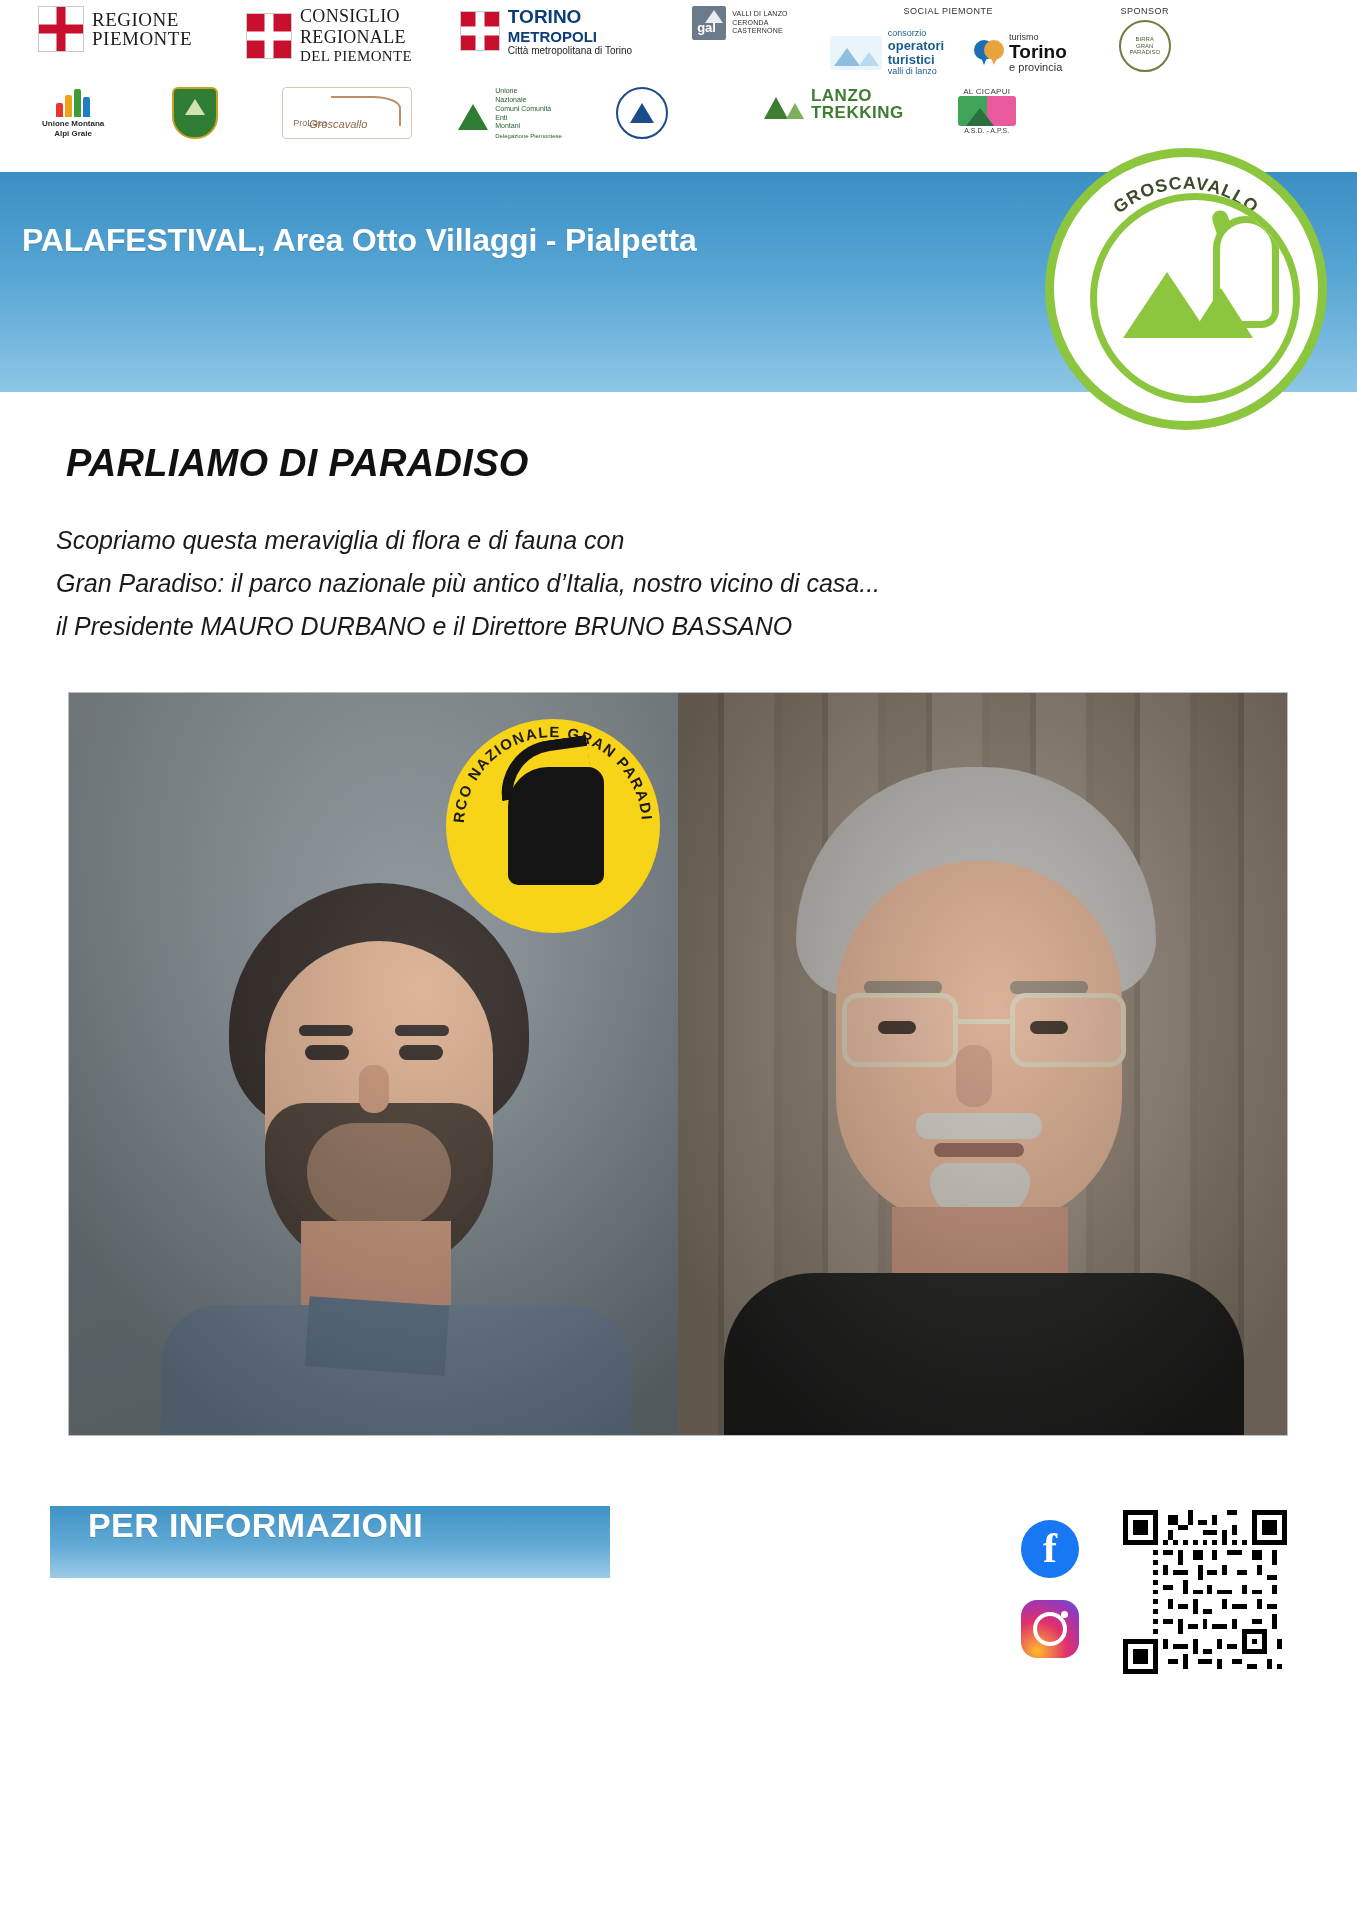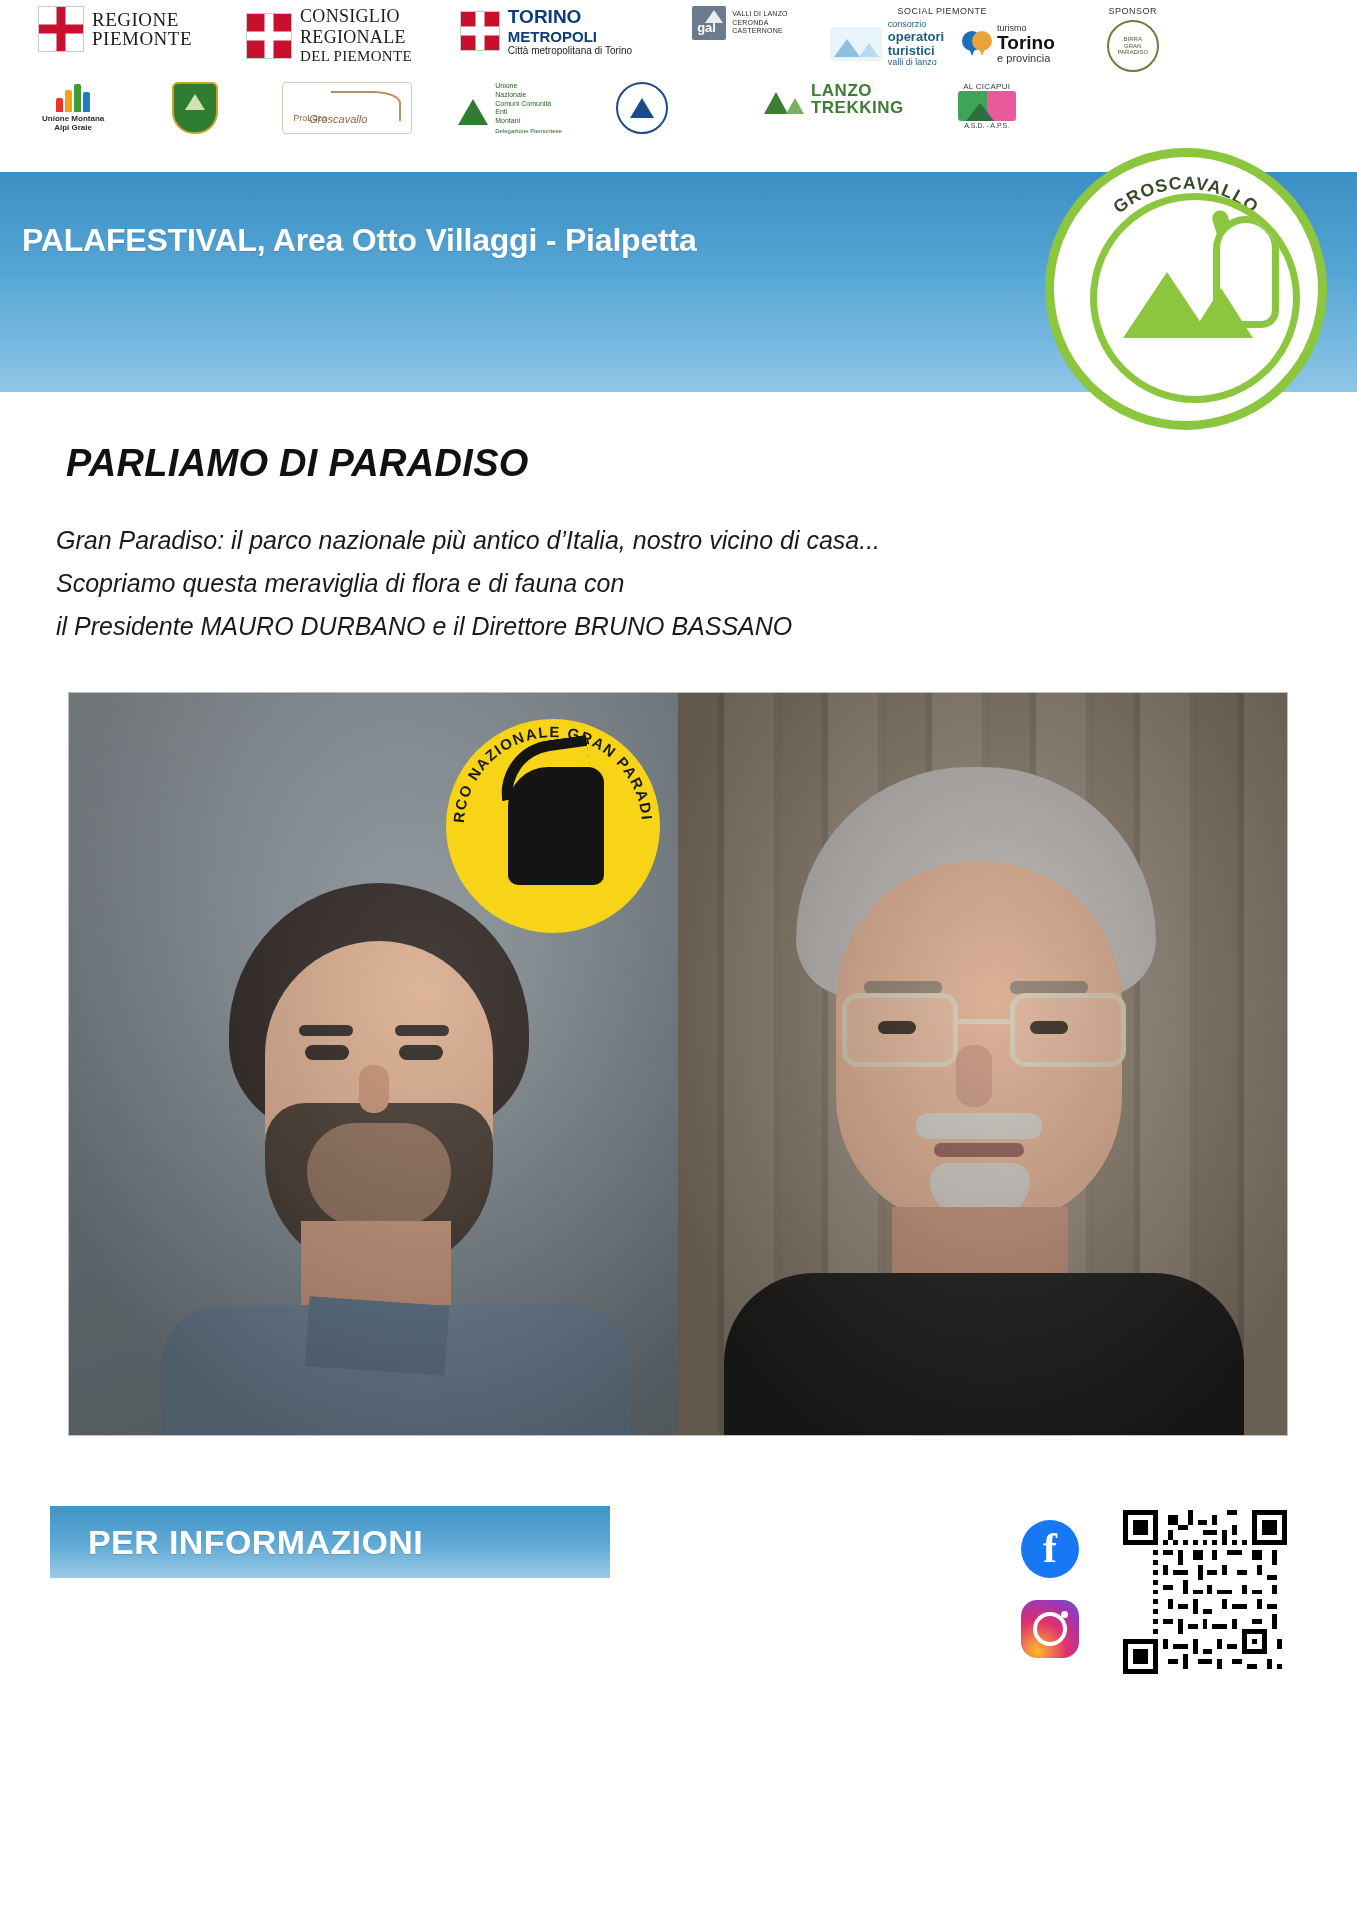--- a/index.html
+++ b/index.html
@@ -343,21 +343,21 @@
   .pr-shirt{position:absolute;left:46px;top:580px;width:520px;height:170px;background:#201f1e;border-radius:90px 90px 0 0;}
   .pr-shadow{position:absolute;left:0;top:0;width:100%;height:100%;background:radial-gradient(ellipse at 52% 42%, rgba(255,255,255,.10) 0%, rgba(0,0,0,.30) 82%);}
 
   
   .footer { position: relative; margin-top: 70px; }
   .info-band {
     margin-left: 50px;
     width: 560px;
     height: 72px;
     background: linear-gradient(180deg,#3f93c6 0%, #62aad6 55%, #9ccbe7 100%);
-    display: flex; align-items: center;
+    display: flex; align-items: flex-start;
   }
   .info-band span {
     margin-left: 38px;
     color: #ffffff;
     font-size: 34px;
     font-weight: bold;
     letter-spacing: .4px;
     text-shadow: 0 1px 1px rgba(0,0,0,.15);
   }
   .contact {
@@ -432,21 +432,21 @@
 
     <div class="logo-box gal" style="margin-left:42px">
       <div class="gal-mark">
           <span>gal</span>
         </div>
       <div class="gal-txt">VALLI DI LANZO<br>CERONDA<br>CASTERNONE</div>
     </div>
 
     <div style="margin-left:24px">
       <div class="tiny-cap">SOCIAL PIEMONTE</div>
-      <div style="display:flex;align-items:center;gap:18px;margin-top:4px;">
+      <div style="display:flex;align-items:center;gap:30px;margin-top:13px;">
         <div class="cons">
           <div class="cons-mark"></div>
           <div class="cons-txt">
             <div class="a">consorzio</div>
             <div class="b">operatori</div>
             <div class="b">turistici</div>
             <div class="c">valli di lanzo</div>
           </div>
         </div>
         <div class="tt">
@@ -547,22 +547,22 @@
     <div class="fest-head"></div>
     <div class="fest-mtn"></div>
     <div class="fest-mtn2"></div>
   </div>
 </div>
 
 <div class="content">
   <div class="title-main">PARLIAMO DI PARADISO</div>
 
   <div class="desc">
+    <div>Scopriamo questa meraviglia di flora e di fauna con</div>
     <div>Gran Paradiso: il parco nazionale più antico d’Italia, nostro vicino di casa...</div>
-    <div>Scopriamo questa meraviglia di flora e di fauna con</div>
     <div>il Presidente MAURO DURBANO e il Direttore BRUNO BASSANO</div>
   </div>
 
   <div class="photo-wrap">
     <div class="photo-left">
       <div class="pl-hair"></div>
       <div class="pl-face"></div>
       <div class="pl-beard"></div>
       <div class="pl-chin"></div>
       <div class="pl-brow1"></div>

